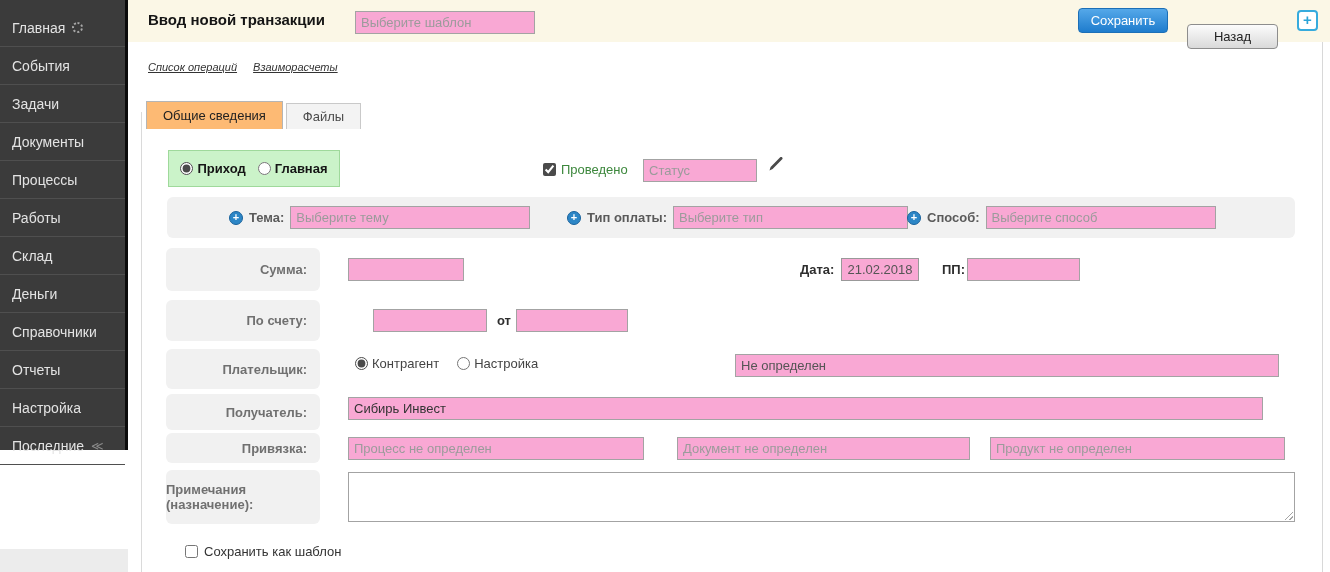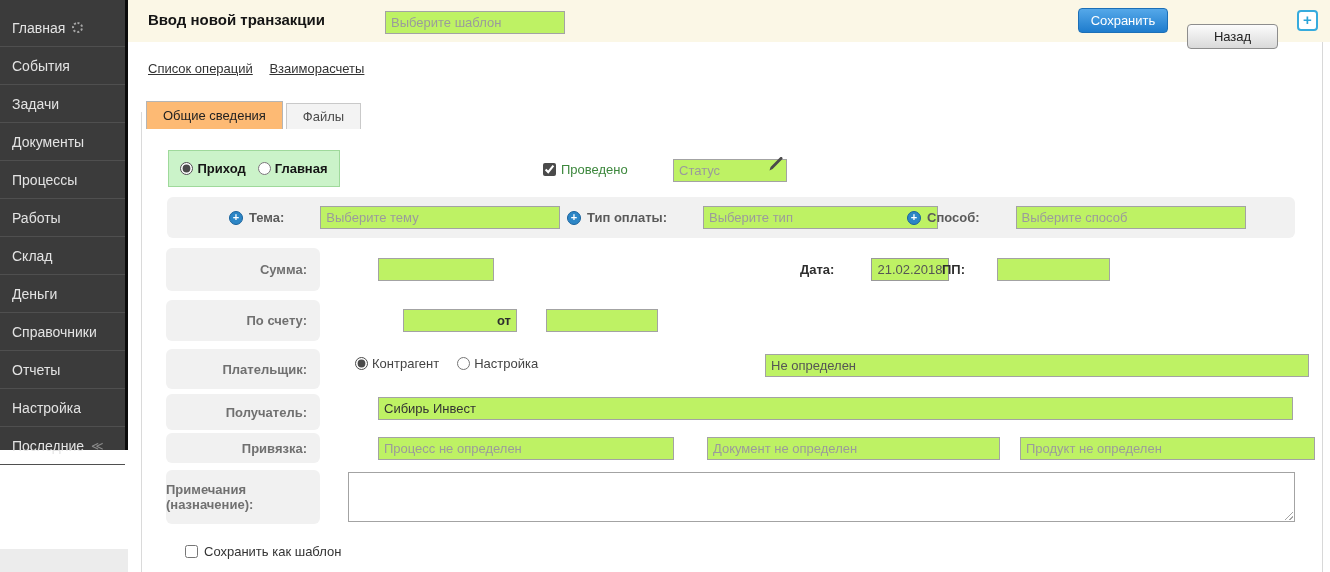--- a/index.html
+++ b/index.html
@@ -23,32 +23,32 @@
   
   .header { position:absolute; left:128px; top:0; width:1202px; height:42px; background:#fbf7e6; }
   .title { position:absolute; left:20px; top:11px; font-size:15px; font-weight:bold; color:#151515; }
   .tpl-input { position:absolute; left:227px; top:11px; width:180px; height:21px; }
   .btn { position:absolute; height:25px; border-radius:4px; font-size:13px; font-family:inherit; cursor:pointer; }
   .btn-save { left:950px; top:8px; width:90px; background:linear-gradient(#55a8e9,#1e7ccd); border:1px solid #1c6fb7; color:#fff; }
   .btn-back { left:1059px; top:24px; width:91px; background:linear-gradient(#fcfcfc,#d9d9d9); border:1px solid #8d8d8d; color:#222; }
   .add-btn { position:absolute; left:1169px; top:10px; width:21px; height:21px; border:2px solid #36abdd; border-radius:4px;
              background:#fff; color:#2ba4d8; font-weight:bold; font-size:15px; line-height:16px; text-align:center; cursor:pointer; }
   
-  .links { position:absolute; left:148px; top:61px; font-size:13px; }
+  .links { position:absolute; left:148px; top:61px; font-size:11px; font-style:italic; }
   .links a { color:#333; margin-right:13px; cursor:pointer; text-decoration:underline; }
   .tabs { position:absolute; left:146px; top:101px; height:28px; display:flex; align-items:flex-end; }
   .tab { font-size:13px; cursor:pointer; padding:0 16px; }
   .tab-active { height:28px; line-height:27px; background:#fdba74; border:1px solid #b5b5b5; border-bottom:none; color:#222; }
   .tab-inactive { height:26px; line-height:25px; background:#f3f3f3; border:1px solid #c9c9c9; border-bottom:none; color:#4a4a4a; margin-left:3px; }
   .panel-line { position:absolute; left:141px; top:112px; width:1px; height:460px; background:#dadada; }
   .scroll-line { position:absolute; left:1322px; top:42px; width:1px; height:530px; background:#d8d8d8; }
   
   input[type=radio], input[type=checkbox] { width:13px; height:13px; margin:0; accent-color:#4a4a4a; }
   .inp { position:absolute; border:1px solid #a3a3a3; height:23px; font-size:13px; padding:2px 5px; color:#444;
-         font-family:inherit; background:#bef264;margin-left:30px; }
+         font-family:inherit; background:#f9a8d4; }
   .inp::placeholder { color:#9b9b9b; opacity:1; }
   .green-box { position:absolute; left:168px; top:150px; width:172px; height:37px; background:#cbf3c9; border:1px solid #9fd99b;
                display:flex; align-items:center; justify-content:center; gap:12px; font-size:13px; font-weight:bold; color:#151515; }
   .pair { display:flex; align-items:center; gap:4px; cursor:pointer; }
   .posted { position:absolute; left:543px; top:162px; display:flex; align-items:center; gap:5px; font-size:13px; color:#3c873c; }
   .status-input { left:643px; top:159px; width:114px; }
   .pencil { position:absolute; left:767px; top:155px; cursor:pointer; }
   .topic-bar { position:absolute; left:167px; top:197px; width:1128px; height:41px; background:#f1f1f1; border-radius:6px; }
   .tgroup { position:absolute; top:0; height:41px; display:flex; align-items:center; gap:6px; }
   .tg1 { left:62px; } .tg2 { left:400px; } .tg3 { left:740px; }

